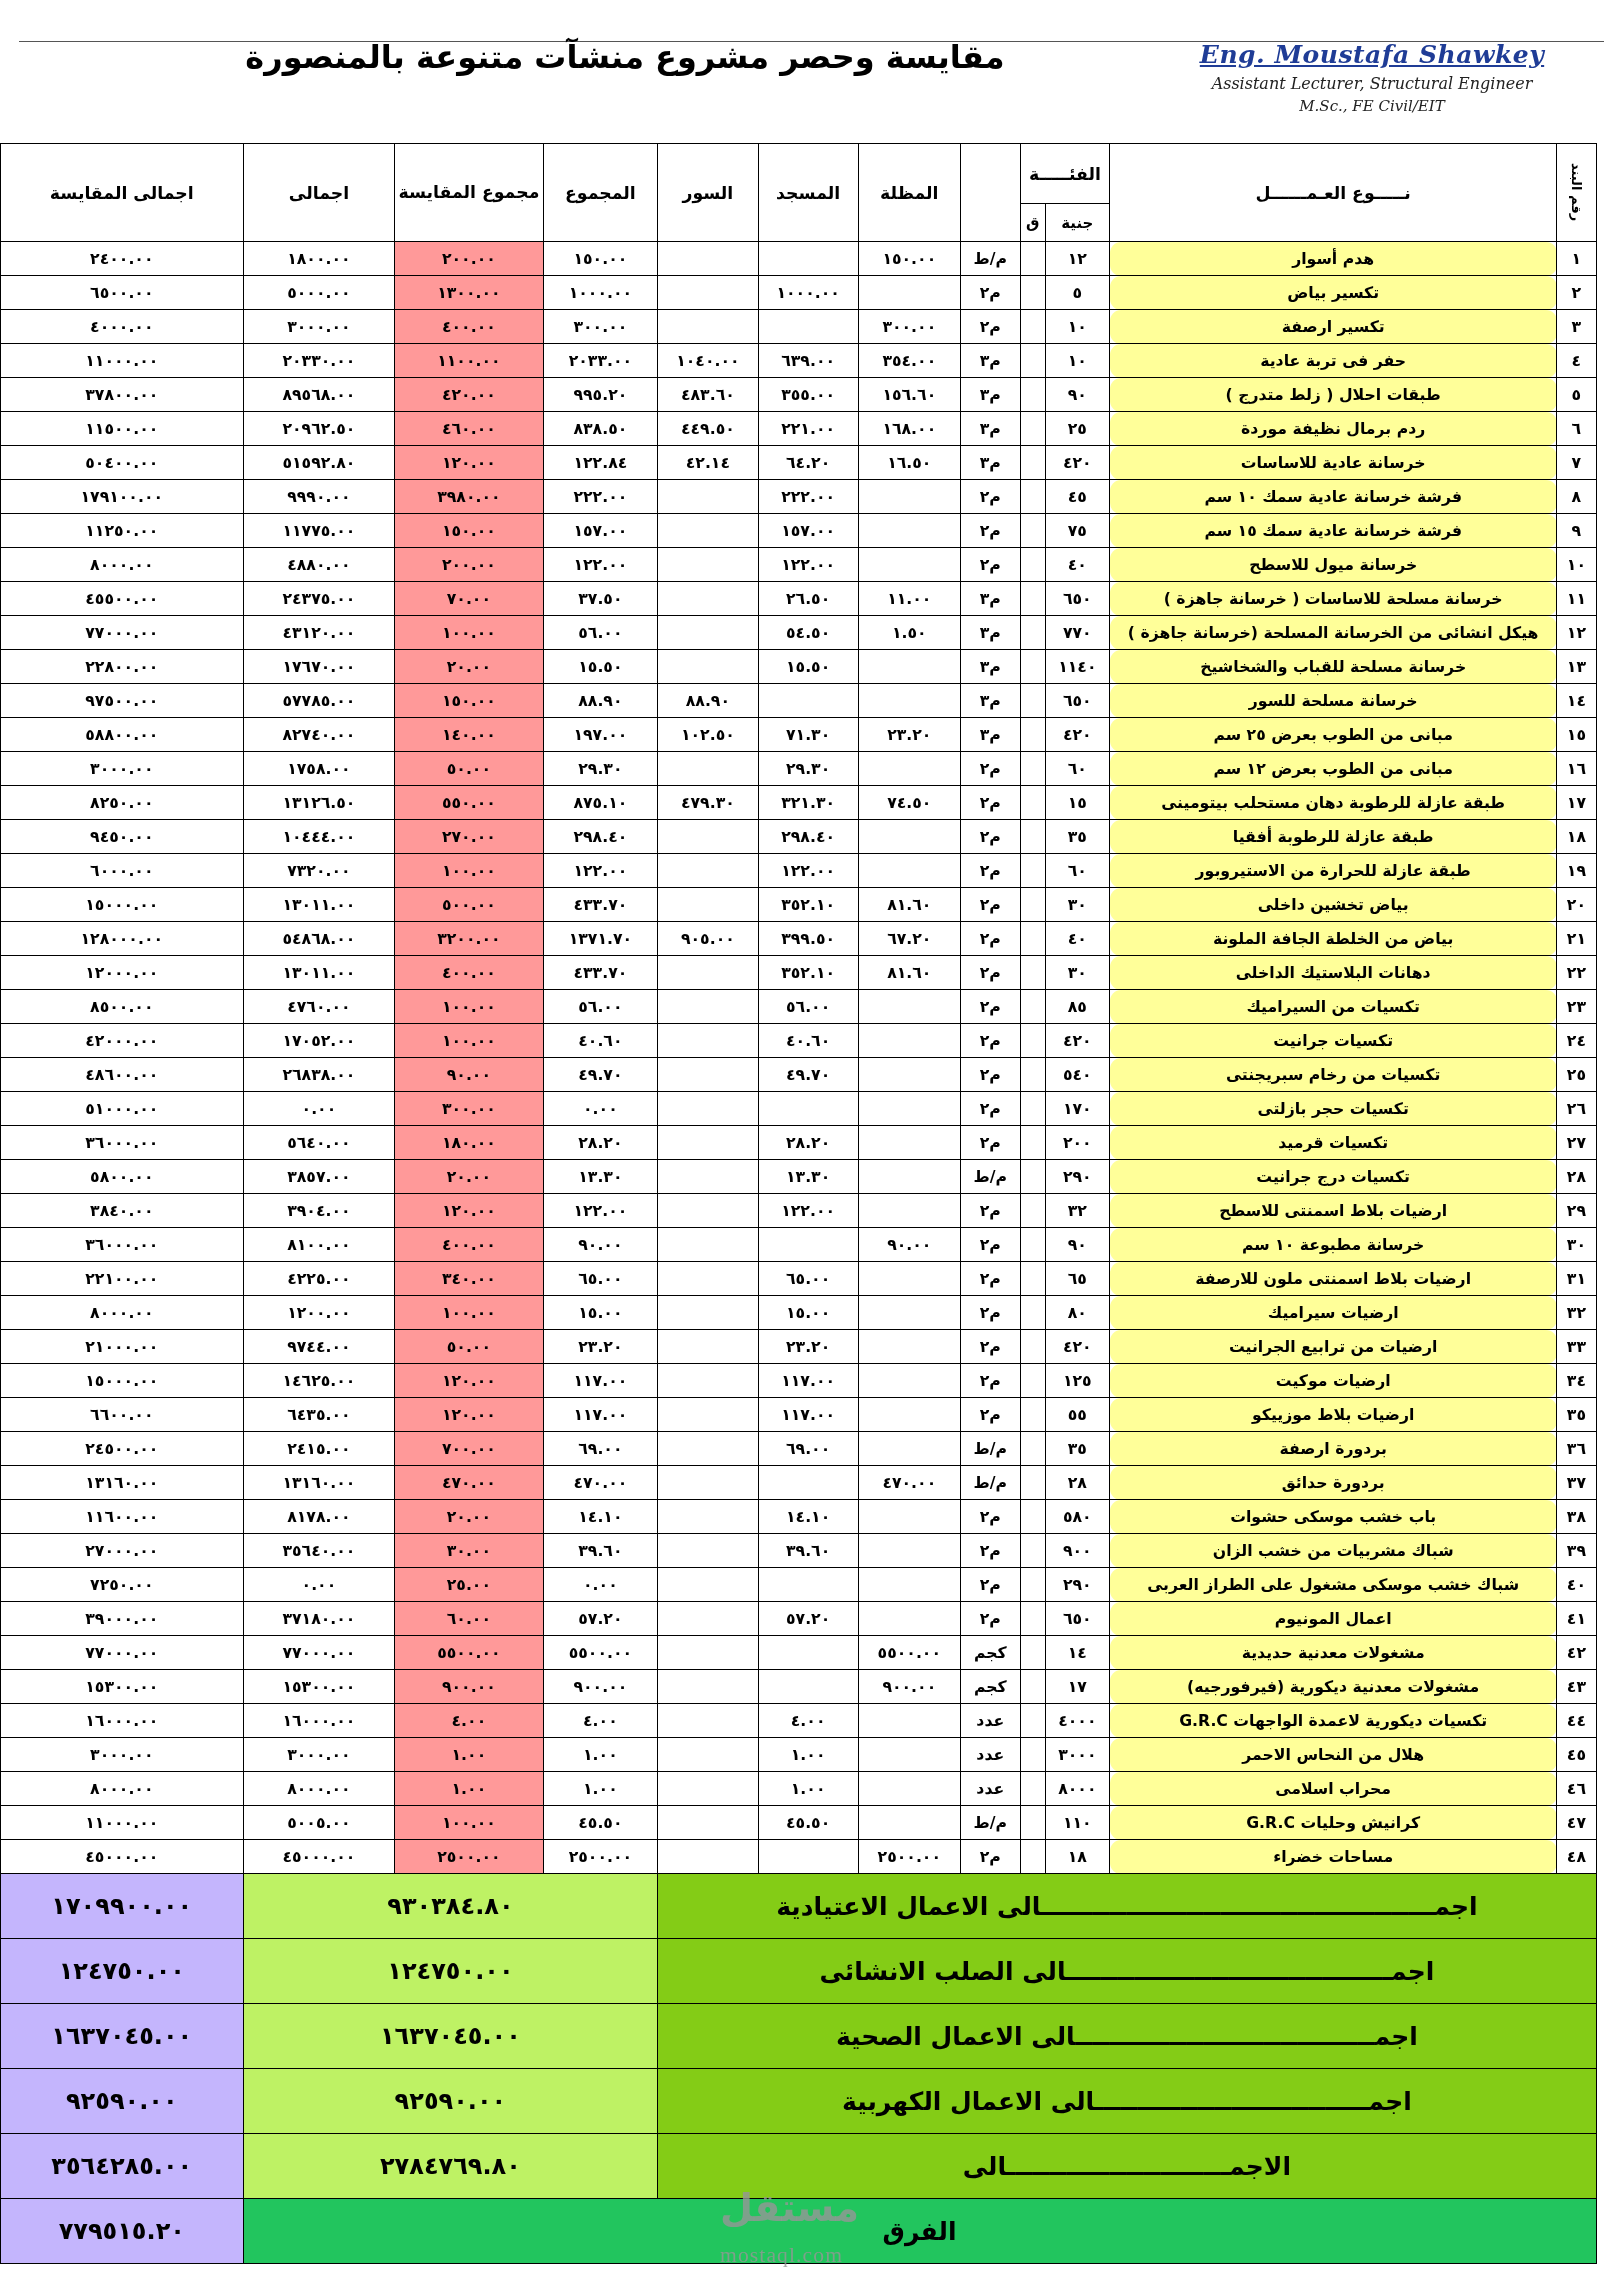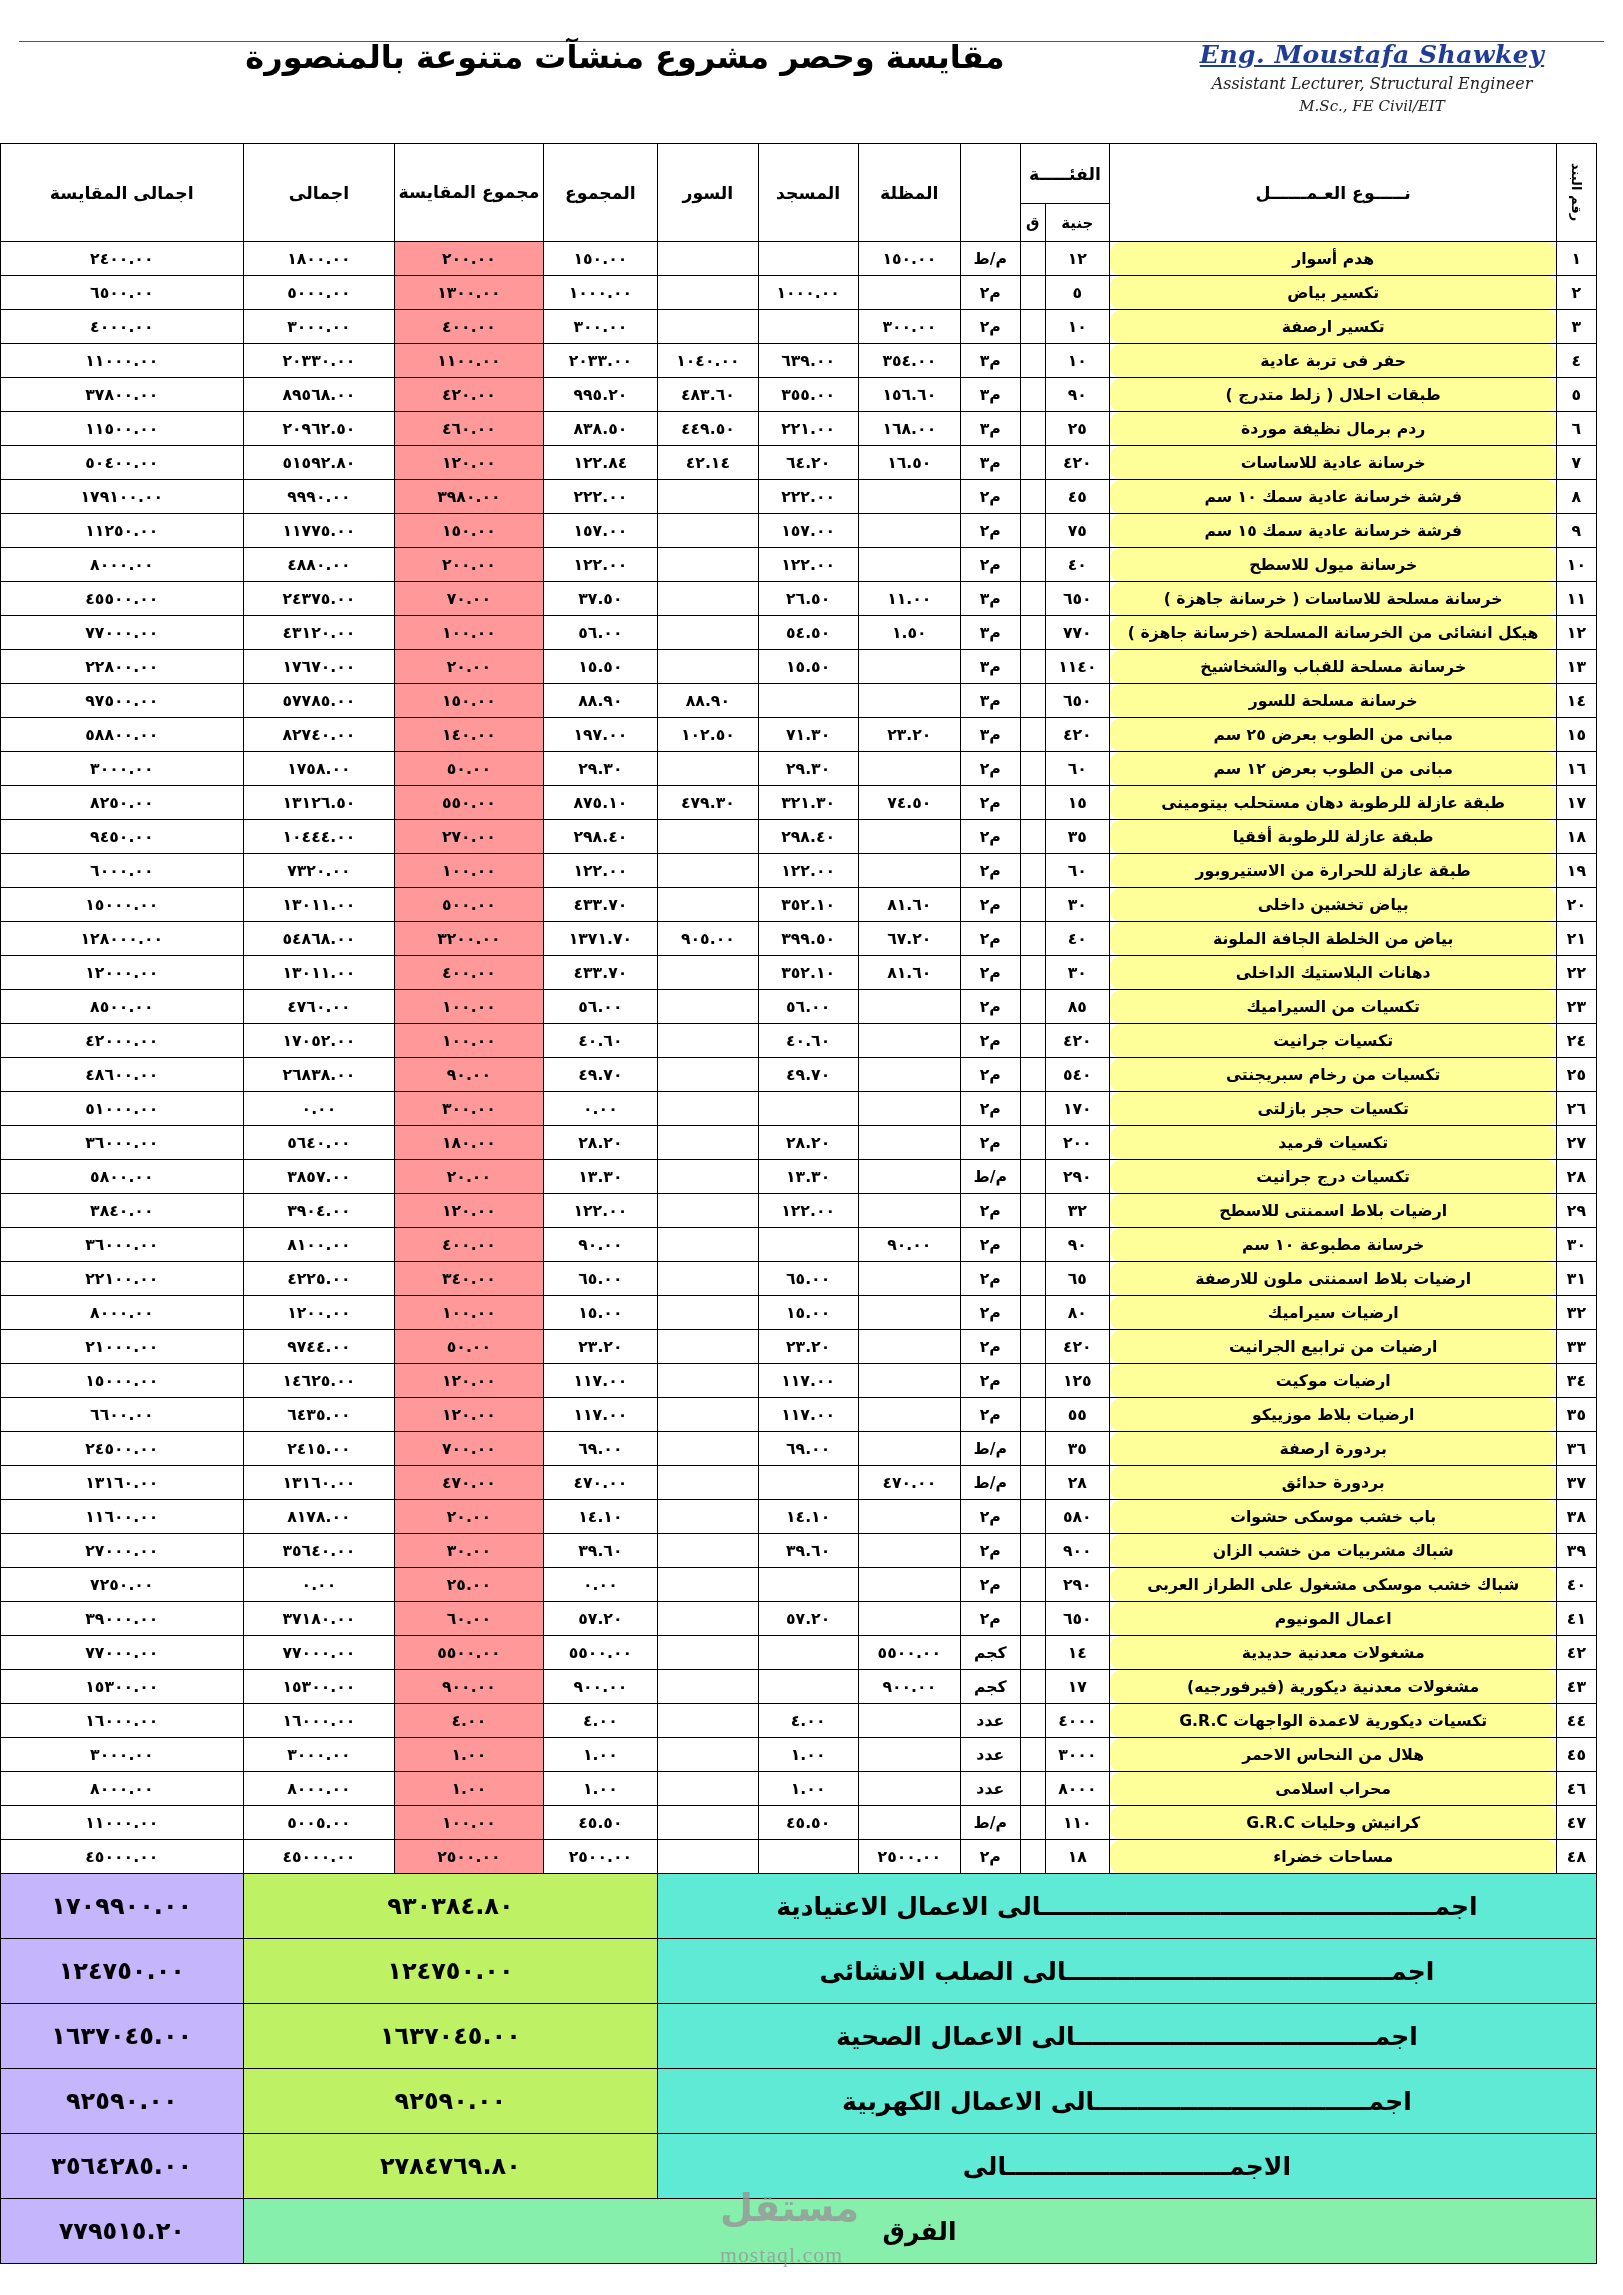--- a/index.html
+++ b/index.html
@@ -54,22 +54,22 @@
     writing-mode: vertical-rl; margin: 0 auto;
     font-size: 13px; font-weight: bold; letter-spacing: 1.1px;
   }
 
   tbody.rows td { height: 34px; font-size: 15.7px; }
   td.c-work { background: #ffff99; font-size: 15px; border-radius: 11px; }
   td.moq    { background: #ff9999; }
   td.c-no   { font-size: 14px; }
 
   tbody.foot td { height: 65px; }
-  td.f-label { background: #5eead4; font-size: 25px; font-weight: bold; }
-  td.f-wide  { background: #86efac; }
+  td.f-label { background: #84cc16; font-size: 25px; font-weight: bold; }
+  td.f-wide  { background: #22c55e; }
   td.f-mid   { background: #bef264; font-size: 24px; letter-spacing: 1.6px; }
   td.f-left  { background: #c4b5fd; font-size: 24px; letter-spacing: 1.6px; }
 
   
   .watermark {
     position: absolute; left: 720px; top: 2186px; width: 238px;
     text-align: left; color: rgba(150,150,150,0.8);
     pointer-events: none; z-index: 5;
   }
   .watermark .wm1 { font-size: 38px; font-weight: bold; direction: rtl; }

